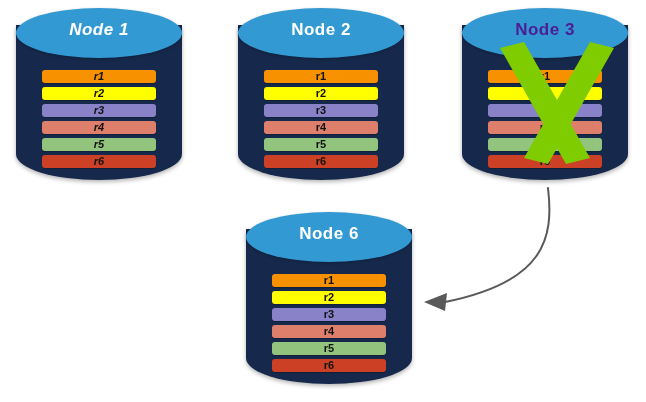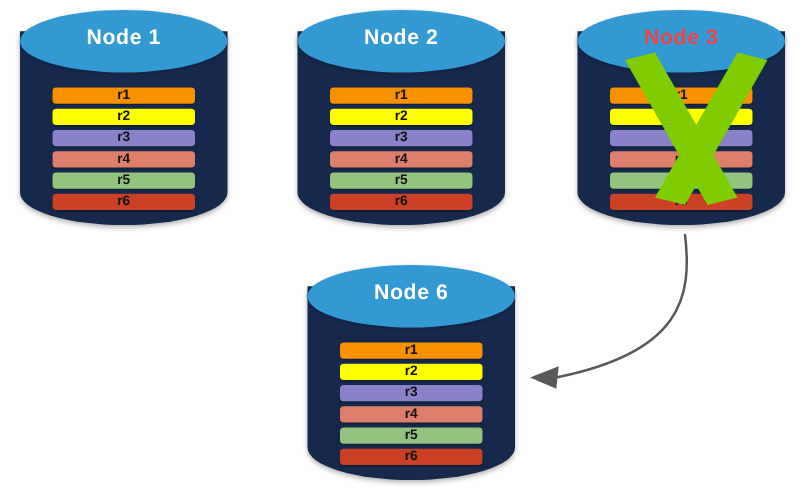--- a/index.html
+++ b/index.html
@@ -89,21 +89,21 @@
     width: 100%;
     height: 13px;
     line-height: 13px;
     text-align: center;
     color: #121212;
     font-size: 11px;
     font-weight: bold;
   }
 
   
-  #node-1 { left: 16px;  top: 8px;  }
+  #node-1 { left: 16px;  top: 8px; font-style: italic;  }
   #node-2 { left: 238px; top: 8px;  }
   #node-3 { left: 462px; top: 8px;  }
   #node-4 { left: 246px; top: 212px;}
 
   
   .x-overlay {
     position: absolute;
     left: 462px;
     top: 8px;
     width: 166px;
@@ -175,21 +175,21 @@
       </div>
       <div class="row" style="background: rgb(204, 65, 37);">
         <span class="row-label" style="color: rgb(18, 18, 18);">r6</span>
       </div>
     </div>
   </div>
 
   <div class="node" id="node-3">
     <div class="node-body" style="background: rgb(22, 41, 76);"></div>
     <div class="node-top" style="background: rgb(51, 153, 211);"></div>
-    <div class="node-title" style="color: #ef4444;">Node  3</div>
+    <div class="node-title" style="color: #4c1d95;">Node  3</div>
     <div class="rows">
       <div class="row" style="background: rgb(247, 145, 0);">
         <span class="row-label" style="color: rgb(18, 18, 18);">r1</span>
       </div>
       <div class="row" style="background: rgb(255, 255, 0);">
         <span class="row-label" style="color: rgb(18, 18, 18);">r2</span>
       </div>
       <div class="row" style="background: rgb(138, 130, 200);">
         <span class="row-label" style="color: rgb(18, 18, 18);">r3</span>
       </div>

